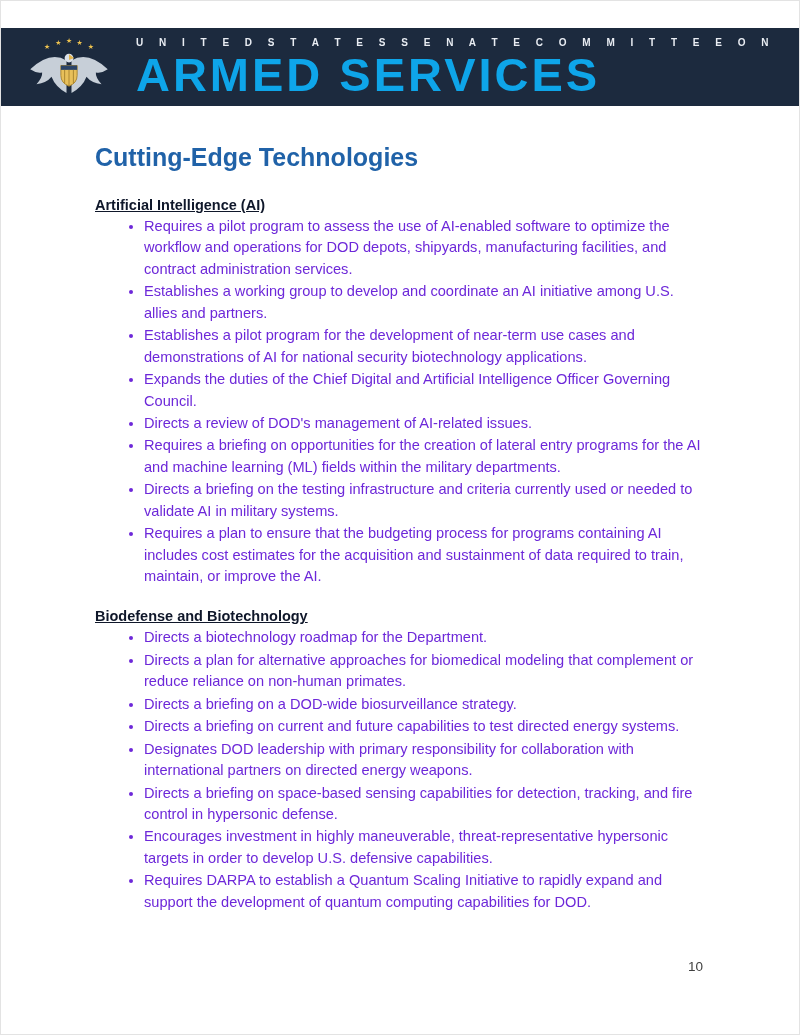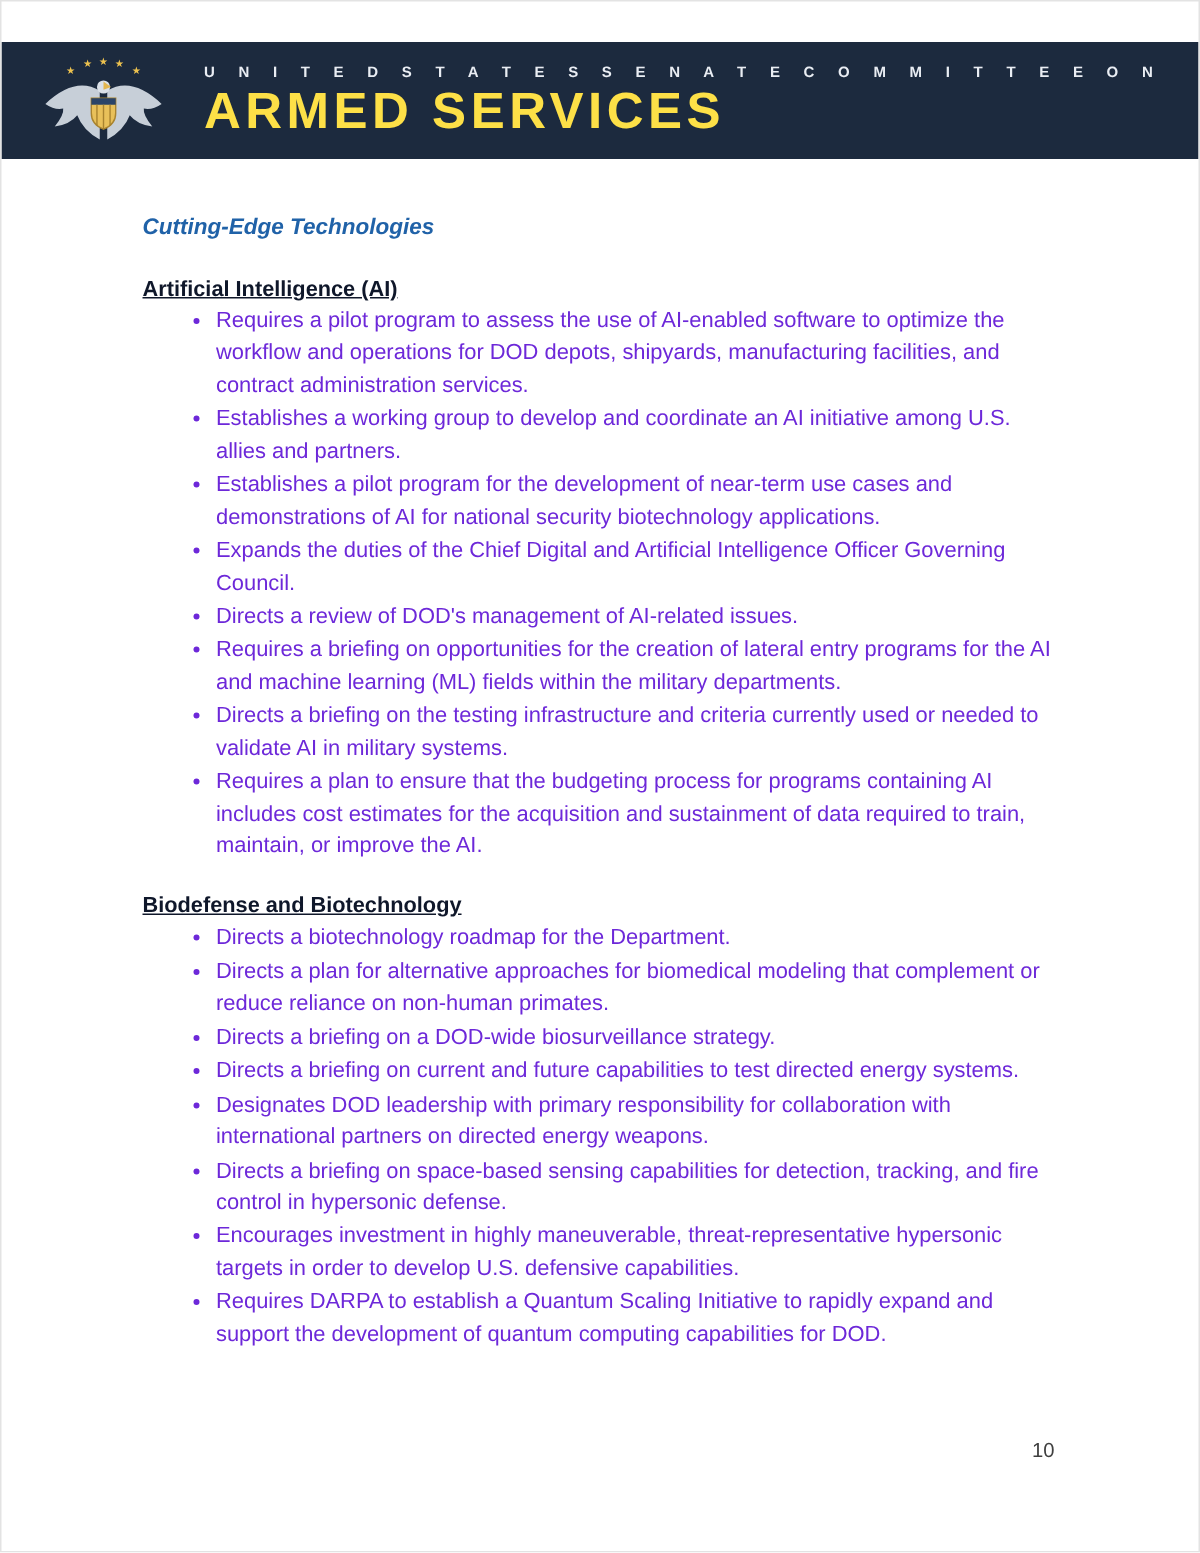--- a/index.html
+++ b/index.html
@@ -36,43 +36,42 @@
   .banner-text { display: flex; flex-direction: column; }
   .banner-line1 {
     color: #e9edf3;
     font-size: 10px;
     font-weight: 700;
     letter-spacing: 6.5px;
     margin-bottom: 3px;
     white-space: nowrap;
   }
   .banner-line2 {
-    color: #fde047;
-    font-size: 34px;
+    color: #0ea5e9;
+    font-size: 47px;
     font-weight: 700;
     letter-spacing: 3px;
     line-height: 1.0;
     white-space: nowrap;
   }
 
   
   .content {
     position: absolute;
     top: 105px;
     left: 0;
     right: 0;
     bottom: 0;
     padding: 37px 92px 0 94px;
   }
   .doc-title {
     color: var(--title-blue, #2062a8);
-    font-size: 15px;
+    font-size: 25px;
     font-weight: 700;
     margin-bottom: 25px;
-    font-style: italic;
   }
   .doc-section { margin: 0; }
   .section-heading {
     font-size: 14.5px;
     font-weight: 700;
     color: #0f172a;
     text-decoration: underline;
     margin-top: 21px;
     margin-bottom: 3px;
   }

